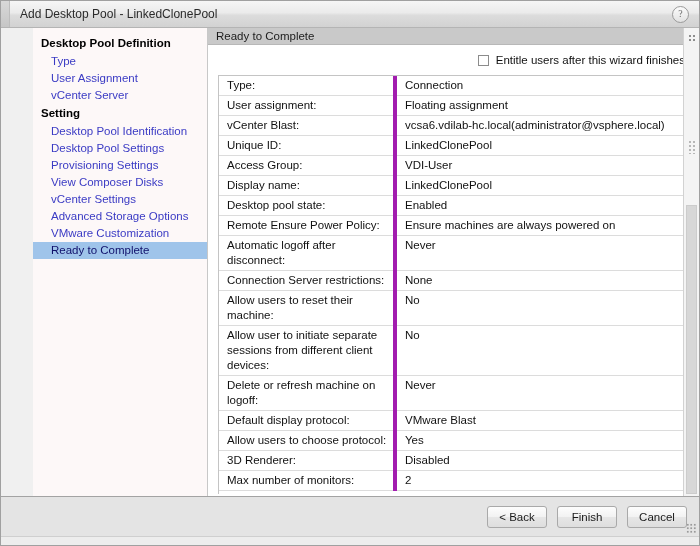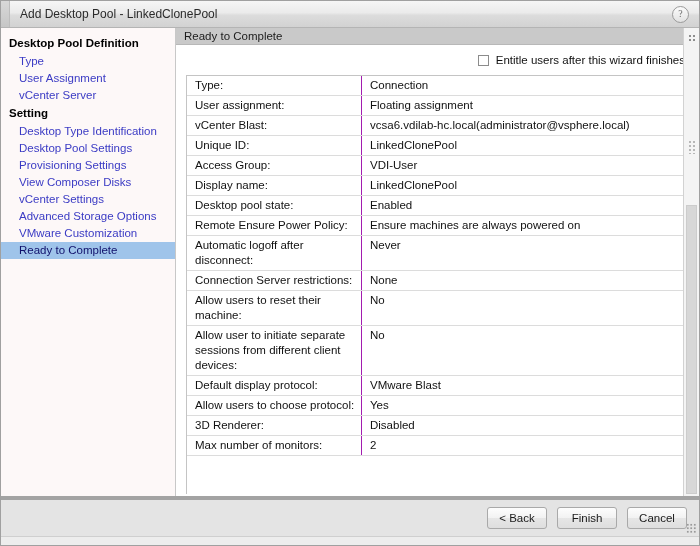--- a/index.html
+++ b/index.html
@@ -68,20 +68,21 @@
     cursor: pointer;
   }
 
   
   .body-area {
     flex: 1 1 auto;
     display: flex;
     position: relative;
     min-height: 0;
     background: #f0f0f0;
+    margin-left: 32px;
   }
 
   
   .sidebar {
     width: 175px;
     flex: 0 0 175px;
     background: #fdf8f8;
     border-right: 1px solid #c8c8c8;
     padding-top: 6px;
     box-sizing: border-box;
@@ -175,21 +176,21 @@
   table.summary td {
     border-bottom: 1px solid #dcdcdc;
     font-size: 11.5px;
     color: #111;
     padding: 2px 6px 2px 8px;
     vertical-align: top;
     line-height: 15px;
   }
   table.summary td.k {
     width: 160px;
-    border-right: 1px solid #a21caf;
+    border-right: 4px solid #a21caf;
   }
 
   
   .vscroll {
     position: absolute;
     right: 0;
     top: 0;
     bottom: 0;
     width: 16px;
     background: #f4f4f4;
@@ -225,21 +226,21 @@
     height: 8px;
     background-image: radial-gradient(circle, #8e8e8e 40%, transparent 41%);
     background-size: 4px 4px;
   }
 
   
   .footer {
     flex: 0 0 40px;
     height: 40px;
     background: #e4e4e4;
-    border-top: 4px solid #a3a3a3;
+    border-top: 1px solid #a3a3a3;
     display: flex;
     align-items: center;
     justify-content: flex-end;
     padding-right: 12px;
     position: relative;
     box-sizing: border-box;
   }
   .btn {
     min-width: 60px;
     height: 22px;
@@ -282,21 +283,21 @@
 
   <div class="body-area">
 
     <div class="sidebar">
       <div class="nav-group">Desktop Pool Definition</div>
       <div class="nav-item">Type</div>
       <div class="nav-item">User Assignment</div>
       <div class="nav-item">vCenter Server</div>
 
       <div class="nav-group">Setting</div>
-      <div class="nav-item">Desktop Type Identification</div>
+      <div class="nav-item">Desktop Pool Identification</div>
       <div class="nav-item">Desktop Pool Settings</div>
       <div class="nav-item">Provisioning Settings</div>
       <div class="nav-item">View Composer Disks</div>
       <div class="nav-item">vCenter Settings</div>
       <div class="nav-item">Advanced Storage Options</div>
       <div class="nav-item">VMware Customization</div>
       <div class="nav-item selected">Ready to Complete</div>
     </div>
 
     <div class="content">
@@ -353,20 +354,24 @@
                 </tr>
                 <tr>
                   <td class="k">Allow users to reset their machine:</td>
                   <td class="v">No</td>
                 </tr>
                 <tr>
                   <td class="k">Allow user to initiate separate sessions from different client devices:</td>
                   <td class="v">No</td>
                 </tr>
                 <tr>
+                  <td class="k">Delete or refresh machine on logoff:</td>
+                  <td class="v">Never</td>
+                </tr>
+                <tr>
                   <td class="k">Default display protocol:</td>
                   <td class="v">VMware Blast</td>
                 </tr>
                 <tr>
                   <td class="k">Allow users to choose protocol:</td>
                   <td class="v">Yes</td>
                 </tr>
                 <tr>
                   <td class="k">3D Renderer:</td>
                   <td class="v">Disabled</td>

